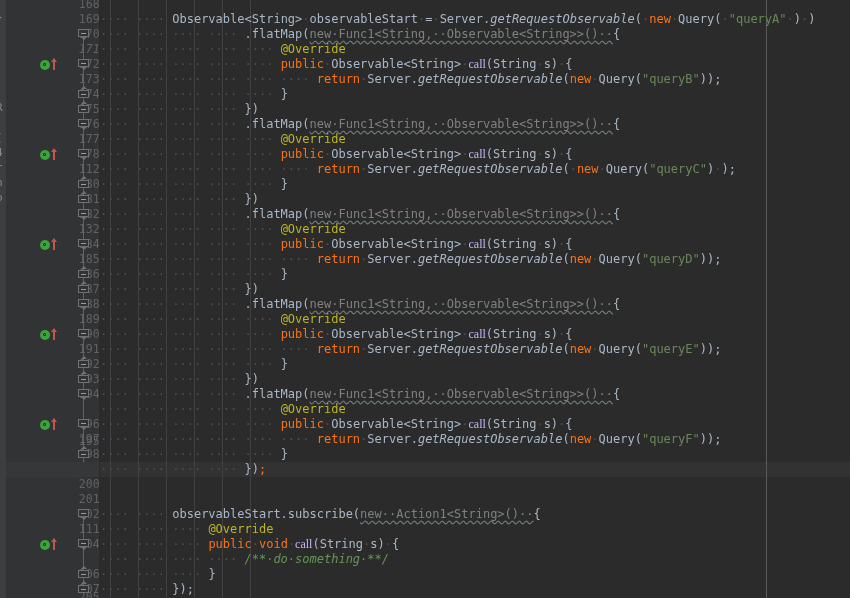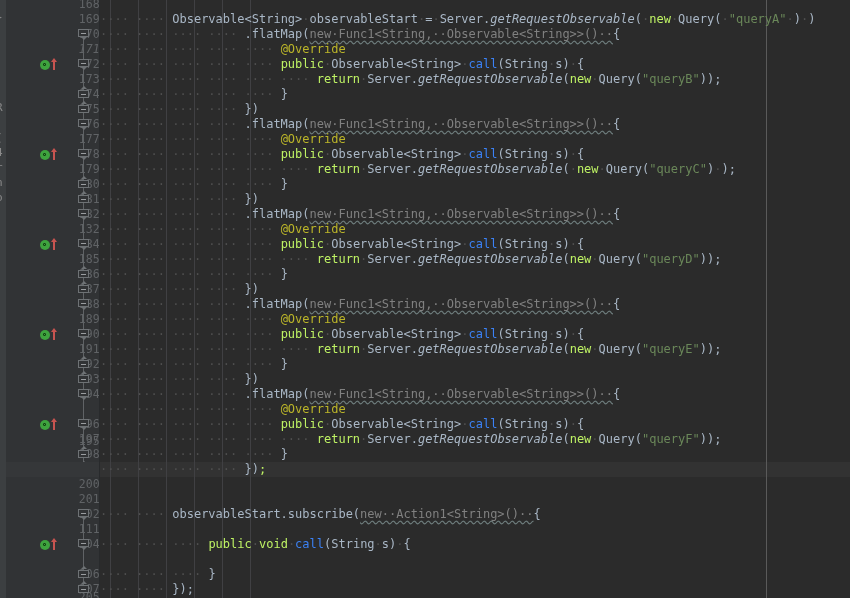--- a/index.html
+++ b/index.html
@@ -203,23 +203,23 @@
     line-height: 15px;
     font-size: 12px;
     font-family: "DejaVu Sans Mono", "Liberation Mono", monospace;
     white-space: pre;
     z-index: 2;
     letter-spacing: 0px;
   }
 
   
   .t-plain   { color: #a9b7c6; }
-  .t-kw      { color: #bef264; }
+  .t-kw      { color: #f97316; }
   .t-str     { color: #6a8759; }
-  .t-method  { color: #3b82f6; }
+  .t-method  { color: #c4b5fd; font-family: Liberation Serif, serif; }
   .t-anno    { color: #bbb529; }
   .t-italic  { color: #a9b7c6; font-style: italic; }
   .t-comment { color: #629755; font-style: italic; }
   .t-dim     { color: #808080; }
   .t-ws      { color: #4f4f4f; }
 
   .squiggle {
     text-decoration: underline;
     text-decoration-style: wavy;
     text-decoration-color: #6e7d7d;
@@ -292,21 +292,21 @@
         <div class="ovr-arrow">
           <div class="head"></div>
           <div class="shaft"></div>
         </div>
       </div>
       <div class="fold-box" style="top: 147px;">
         <div class="tip"></div>
         <div class="shield"></div>
         <div class="minus"></div>
       </div>
-      <div class="lineno" style="top: 162px;">179</div>
+      <div class="lineno" style="top: 162px;">112</div>
       <div class="lineno" style="top: 177px;">180</div>
       <div class="fold-box endmark" style="top: 177px;">
         <div class="tip"></div>
         <div class="shield"></div>
         <div class="minus"></div>
       </div>
       <div class="lineno" style="top: 192px;">181</div>
       <div class="fold-box endmark" style="top: 192px;">
         <div class="tip"></div>
         <div class="shield"></div>
@@ -484,19 +484,21 @@
       <div class="codeline" style="top: 342px;"><span class="t-ws">···· ···· ···· ···· ···· ···· </span><span class="t-kw">return</span><span class="t-ws">·</span><span class="t-plain">Server.</span><span class="t-italic">getRequestObservable</span><span class="t-plain">(</span><span class="t-kw">new</span><span class="t-ws">·</span><span class="t-plain">Query(</span><span class="t-str">"queryE"</span><span class="t-plain">));</span></div>
       <div class="codeline" style="top: 357px;"><span class="t-ws">···· ···· ···· ···· ···· </span><span class="t-plain">}</span></div>
       <div class="codeline" style="top: 372px;"><span class="t-ws">···· ···· ···· ···· </span><span class="t-plain">})</span></div>
       <div class="codeline" style="top: 387px;"><span class="t-ws">···· ···· ···· ···· </span><span class="t-plain">.flatMap(</span><span class="t-dim squiggle">new·Func1&lt;String,··Observable&lt;String&gt;&gt;()··</span><span class="t-plain">{</span></div>
       <div class="codeline" style="top: 402px;"><span class="t-ws">···· ···· ···· ···· ···· </span><span class="t-anno">@Override</span></div>
       <div class="codeline" style="top: 417px;"><span class="t-ws">···· ···· ···· ···· ···· </span><span class="t-kw">public</span><span class="t-ws">·</span><span class="t-plain">Observable&lt;String&gt;</span><span class="t-ws">·</span><span class="t-method">call</span><span class="t-plain">(String</span><span class="t-ws">·</span><span class="t-plain">s)</span><span class="t-ws">·</span><span class="t-plain">{</span></div>
       <div class="codeline" style="top: 432px;"><span class="t-ws">···· ···· ···· ···· ···· ···· </span><span class="t-kw">return</span><span class="t-ws">·</span><span class="t-plain">Server.</span><span class="t-italic">getRequestObservable</span><span class="t-plain">(</span><span class="t-kw">new</span><span class="t-ws">·</span><span class="t-plain">Query(</span><span class="t-str">"queryF"</span><span class="t-plain">));</span></div>
       <div class="codeline" style="top: 447px;"><span class="t-ws">···· ···· ···· ···· ···· </span><span class="t-plain">}</span></div>
       <div class="codeline" style="top: 462px;"><span class="t-ws">···· ···· ···· ···· </span><span class="t-plain">})</span><span class="t-kw">;</span></div>
       <div class="codeline" style="top: 507px;"><span class="t-ws">···· ···· </span><span class="t-plain">observableStart.subscribe(</span><span class="t-dim squiggle">new··Action1&lt;String&gt;()··</span><span class="t-plain">{</span></div>
+      <div class="codeline" style="top: 522px;"><span class="t-ws">···· ···· ···· </span><span class="t-anno">@Override</span></div>
       <div class="codeline" style="top: 537px;"><span class="t-ws">···· ···· ···· </span><span class="t-kw">public</span><span class="t-ws">·</span><span class="t-kw">void</span><span class="t-ws">·</span><span class="t-method">call</span><span class="t-plain">(String</span><span class="t-ws">·</span><span class="t-plain">s)</span><span class="t-ws">·</span><span class="t-plain">{</span></div>
+      <div class="codeline" style="top: 552px;"><span class="t-ws">···· ···· ···· ···· </span><span class="t-comment">/**·do·something·**/</span></div>
       <div class="codeline" style="top: 567px;"><span class="t-ws">···· ···· ···· </span><span class="t-plain">}</span></div>
       <div class="codeline" style="top: 582px;"><span class="t-ws">···· ···· </span><span class="t-plain">});</span></div>
     </div>
 
 <div class="cur-line-gutter-hl" style="top: 462px;"></div>
   </div>
 
 </body></html>

